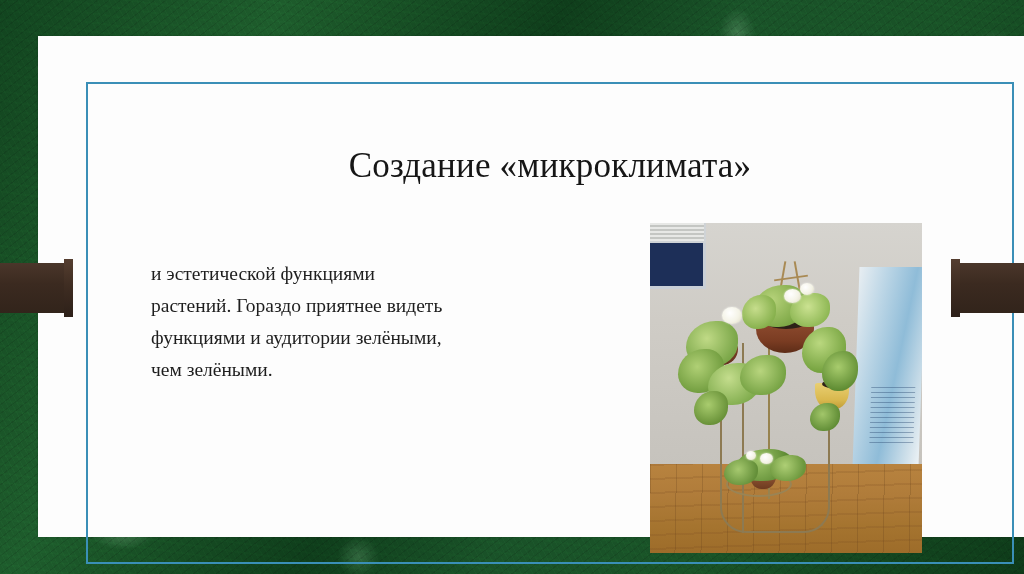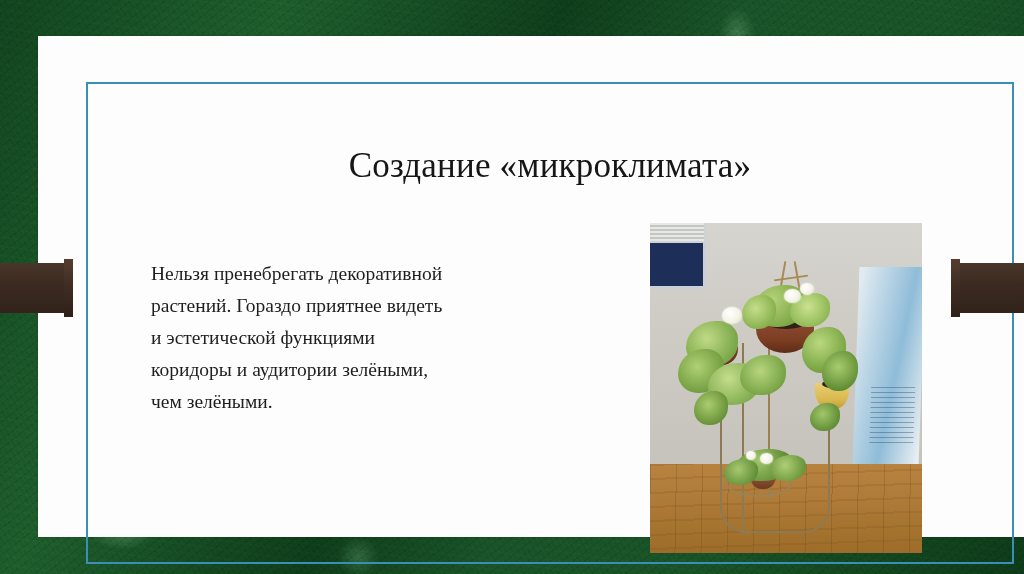--- a/index.html
+++ b/index.html
@@ -257,24 +257,23 @@
 <div class="slide">
 
   <div class="bg-marble"></div>
 
   <div class="card">
     <div class="card-inner-rule"></div>
 
     <div class="title">Создание «микроклимата»</div>
 
     <div class="body-text">
-      <p>Нельзя пренебрегать декоративной</p>
+      <p>и эстетической функциями</p>
       <p>растений. Гораздо приятнее видеть</p>
-      <p>и эстетической функциями</p>
-      <p>коридоры и аудитории зелёными,</p>
+      <p>функциями и аудитории зелёными,</p>
       <p>чем зелёными.</p>
     </div>
 
     <div class="photo">
       <div class="photo-scene">
 
         <div class="ph-wall"></div>
         <div class="ph-board"></div>
         <div class="ph-board-top"></div>
         <div class="ph-banner">

